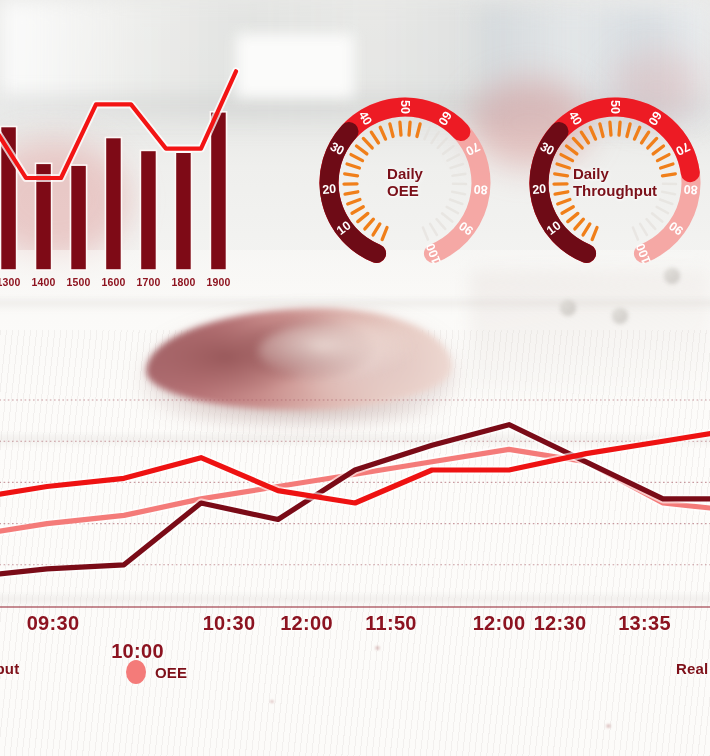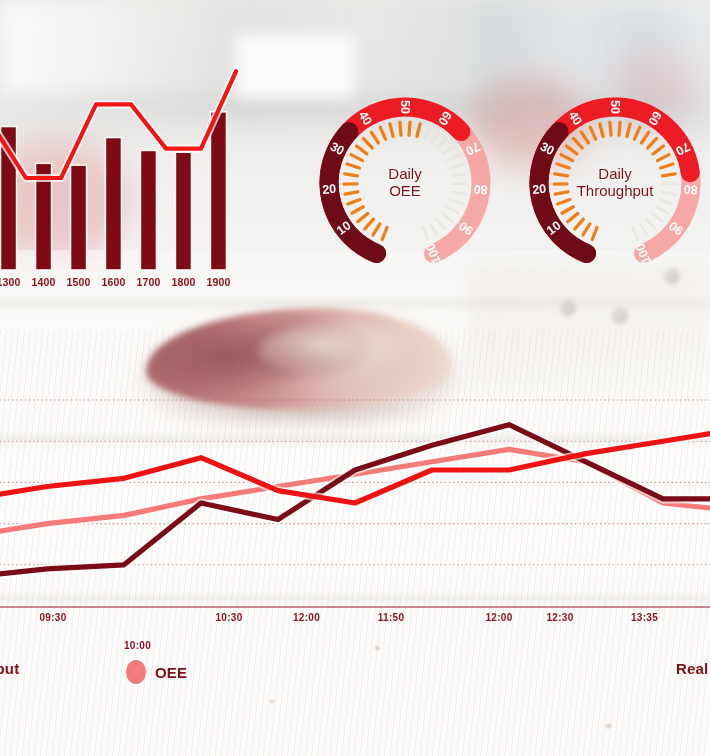--- a/index.html
+++ b/index.html
@@ -116,39 +116,39 @@
 
   
   .gauge{position:absolute;}
   .gauge svg{display:block;overflow:visible;}
   .g-center{
     position:absolute;left:0;top:0;width:100%;height:100%;
     display:flex;flex-direction:column;align-items:center;justify-content:center;
     pointer-events:none;
   }
   .g-title{
-    color:#7a1019;font-weight:normal;font-size:15px;line-height:1.12;
-    text-align:center;text-shadow:0 1px 2px rgba(255,255,255,.95),0 0 6px rgba(255,255,255,.9);
+    color:#7a1019;font-weight:bold;font-size:15px;line-height:1.12;
+    text-shadow:0 1px 2px rgba(255,255,255,.95),0 0 6px rgba(255,255,255,.9);
   }
   .g-num{font-size:12.5px;font-weight:bold;fill:#ffffff;}
 
   
   #timeline{left:-30px;top:392px;width:770px;height:220px;}
   #timeline svg{display:block;overflow:visible;}
   .grid-dot{stroke:#a9616b;stroke-width:1.1;stroke-dasharray:1.6 2.6;opacity:.62;}
   .axis-solid{stroke:#9b3440;stroke-width:1.6;opacity:.75;}
   .tl{fill:none;stroke-width:5.2;stroke-linejoin:round;stroke-linecap:round;}
   .tl-halo{fill:none;stroke:#ffffff;stroke-width:9;opacity:.6;
            stroke-linejoin:round;stroke-linecap:round;}
 
   
   #xaxis{left:0;top:612px;width:710px;height:26px;}
   .xlab{
     position:absolute;top:0;transform:translateX(-50%);
-    color:#8c1320;font-size:10px;font-weight:bold;letter-spacing:.3px;
+    color:#8c1320;font-size:20px;font-weight:bold;letter-spacing:.3px;
     text-shadow:0 1px 2px rgba(255,255,255,.9);white-space:nowrap;
   }
 
   
   #legend{left:0;top:660px;width:710px;height:30px;}
   .lg{position:absolute;display:flex;align-items:center;gap:9px;top:0;}
   .lg-dot{width:20px;height:24px;border-radius:50%;display:block;}
   .lg-txt{color:#7e1019;font-size:15px;font-weight:bold;letter-spacing:.2px;
           white-space:nowrap;text-shadow:0 1px 2px rgba(255,255,255,.9);}
   #legend-throughput{left:-42px;}

